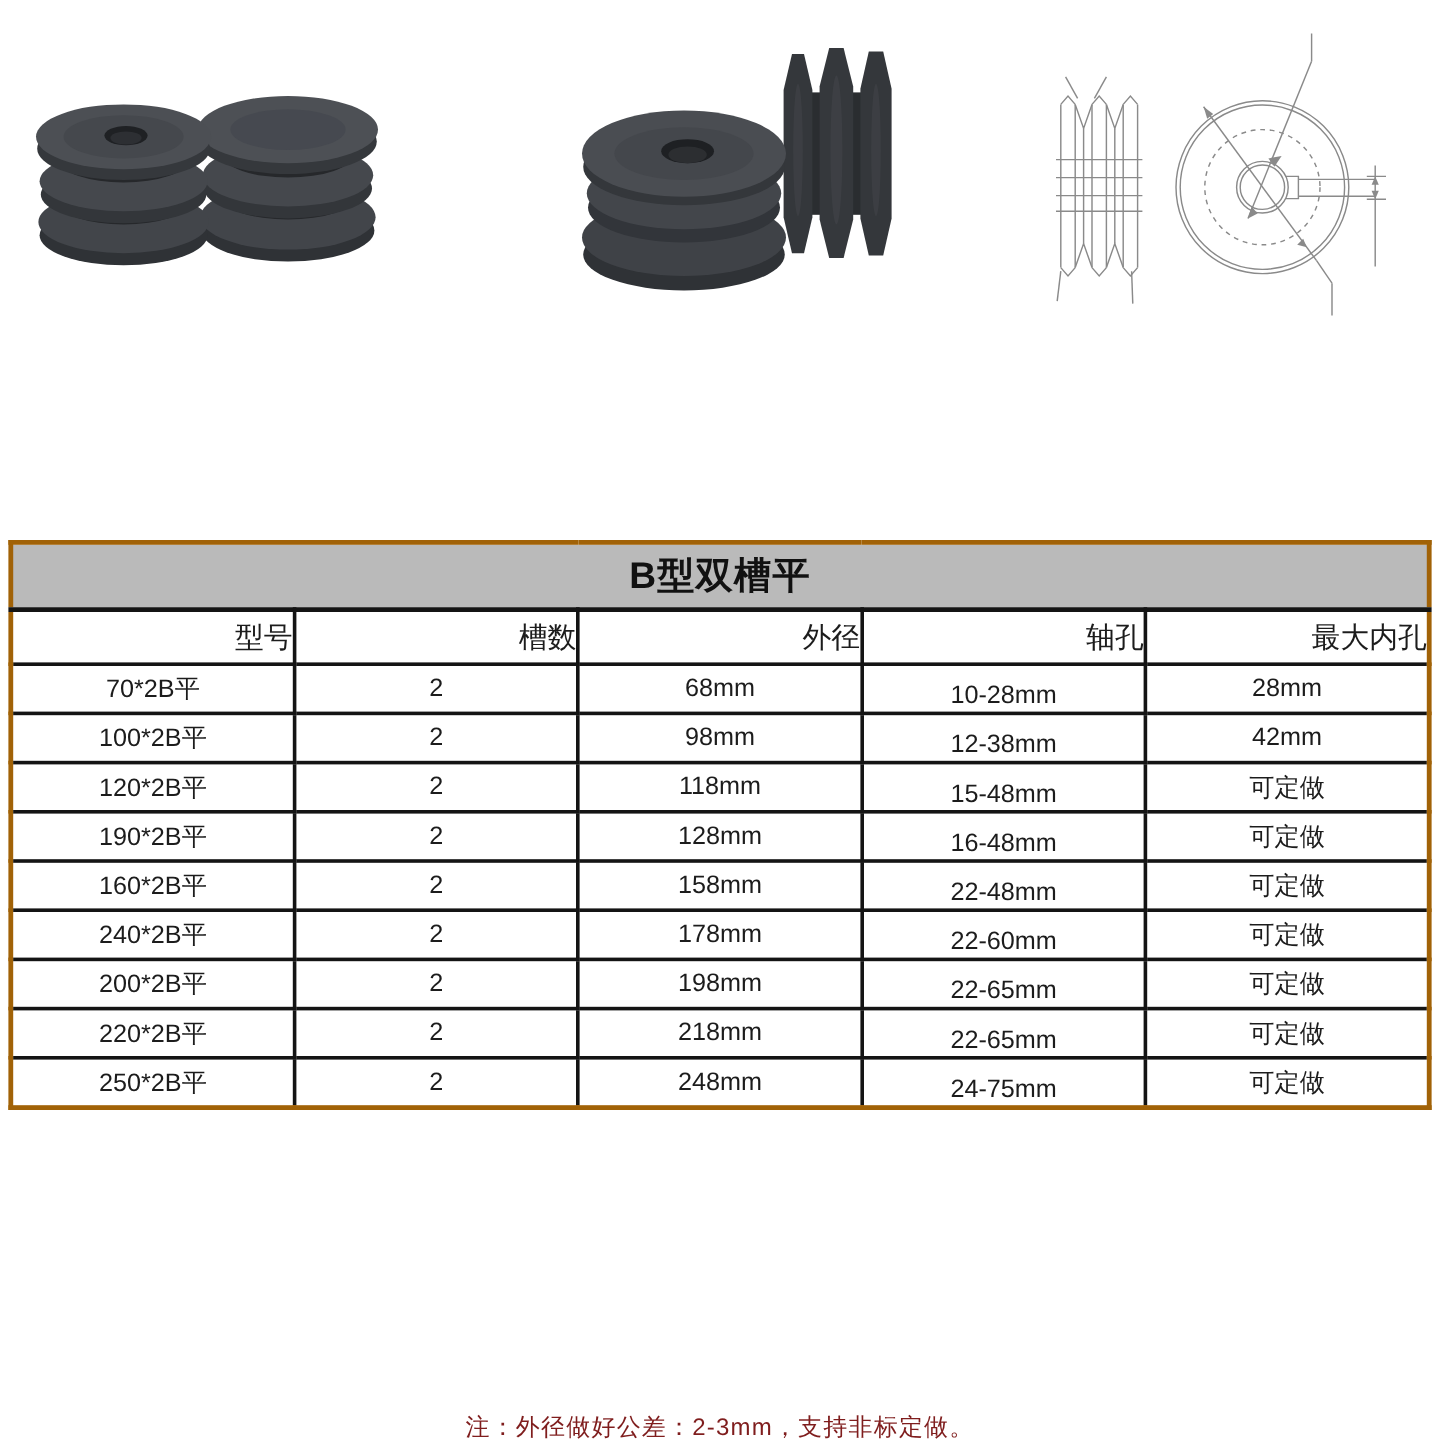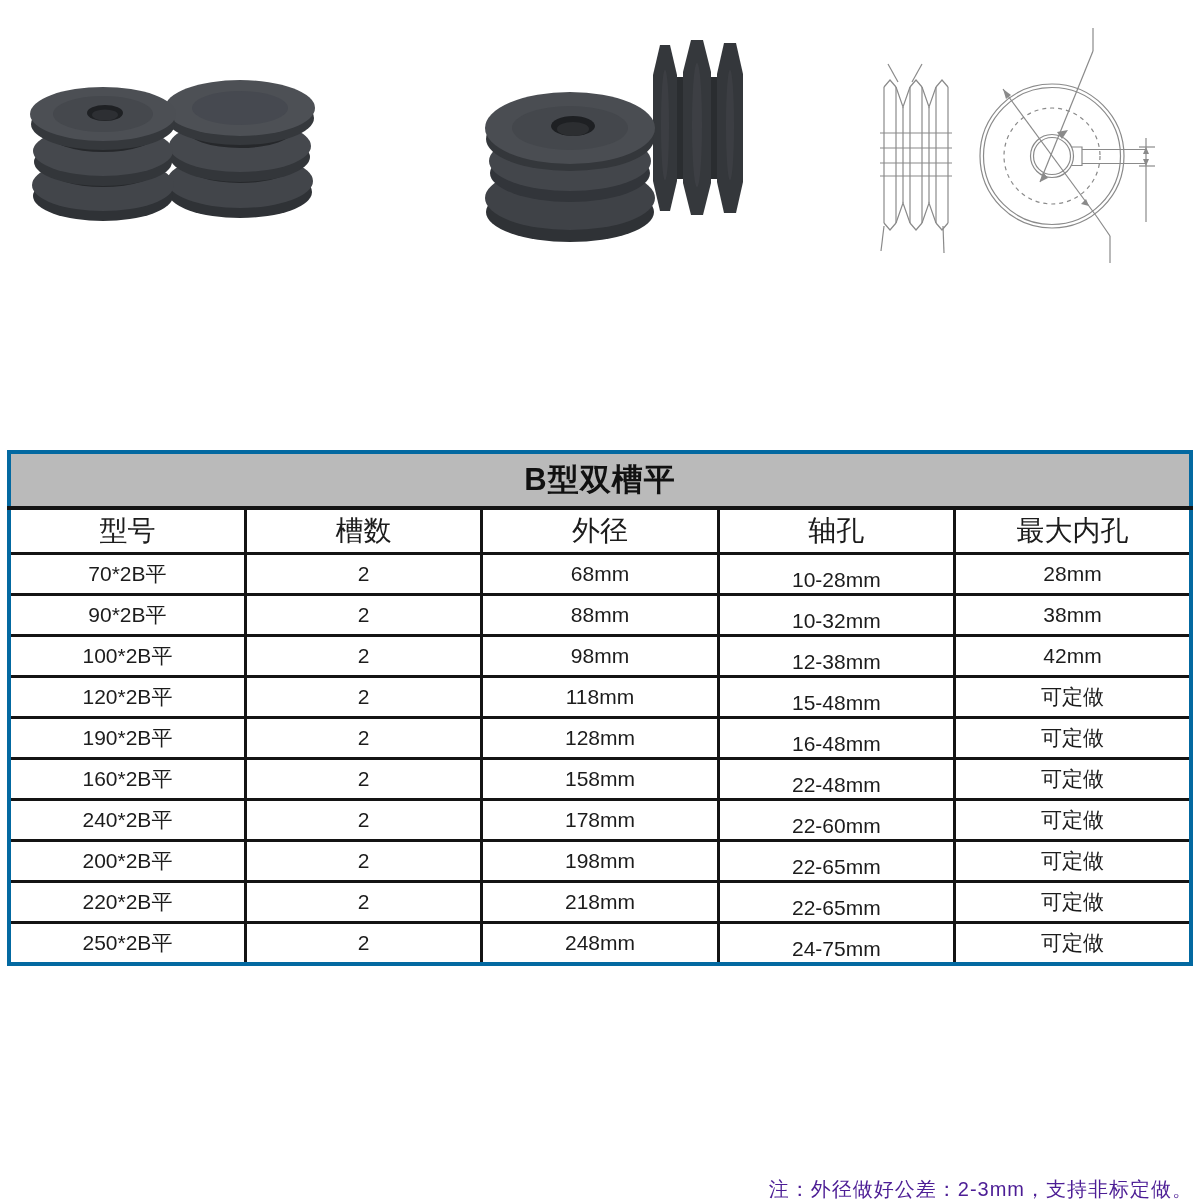--- a/index.html
+++ b/index.html
@@ -8,31 +8,31 @@
     font-family:"Liberation Sans","DejaVu Sans",sans-serif; overflow:hidden;
   }
   .fig { position:absolute; }
   .fig-left    { left:25px;  top:80px;  width:300px; height:190px; }
   .fig-center  { left:478px; top:25px;  width:310px; height:235px; }
   .fig-drawing { left:865px; top:18px;  width:320px; height:262px; }
 
   table.spec {
     position:absolute; left:7px; top:450px; width:1186px;
     border-collapse:collapse; table-layout:fixed;
-    border:4px solid #0369a1;
+    border:4px solid #a16207;
   }
   table.spec th, table.spec td {
     border:3px solid #141414; text-align:center; vertical-align:middle;
     color:#1c1c1c; padding:0; overflow:hidden; white-space:nowrap;
   }
   tr.title-row th {
     background:#bababa; height:52px; font-size:31px; font-weight:700;
     border-bottom-width:4px; letter-spacing:1px; color:#111;
   }
-  tr.head-row th { height:42px; font-size:28px; font-weight:400; }
+  tr.head-row th { height:42px; font-size:24px; font-weight:400;text-align:right; }
   tbody.rows td  { height:38px; font-size:21px; font-weight:400; }
   tbody.rows td .cell-text { display:inline-block; }
   tbody.rows td.col3 .cell-text { position:relative; top:6px; }
 
   .note {
     position:absolute; left:7px; top:1176px; width:1186px;
     text-align:right; font-size:20px; letter-spacing:1px; color:#c84343;
   }
 </style>
 </head>
@@ -178,27 +178,20 @@
     </thead>
     <tbody class="rows">
         <tr>
           <td class="col0"><span class="cell-text">70*2B平</span></td>
           <td class="col1"><span class="cell-text">2</span></td>
           <td class="col2"><span class="cell-text">68mm</span></td>
           <td class="col3"><span class="cell-text">10-28mm</span></td>
           <td class="col4"><span class="cell-text">28mm</span></td>
         </tr>
         <tr>
-          <td class="col0"><span class="cell-text">90*2B平</span></td>
-          <td class="col1"><span class="cell-text">2</span></td>
-          <td class="col2"><span class="cell-text">88mm</span></td>
-          <td class="col3"><span class="cell-text">10-32mm</span></td>
-          <td class="col4"><span class="cell-text">38mm</span></td>
-        </tr>
-        <tr>
           <td class="col0"><span class="cell-text">100*2B平</span></td>
           <td class="col1"><span class="cell-text">2</span></td>
           <td class="col2"><span class="cell-text">98mm</span></td>
           <td class="col3"><span class="cell-text">12-38mm</span></td>
           <td class="col4"><span class="cell-text">42mm</span></td>
         </tr>
         <tr>
           <td class="col0"><span class="cell-text">120*2B平</span></td>
           <td class="col1"><span class="cell-text">2</span></td>
           <td class="col2"><span class="cell-text">118mm</span></td>
@@ -243,15 +236,15 @@
         <tr>
           <td class="col0"><span class="cell-text">250*2B平</span></td>
           <td class="col1"><span class="cell-text">2</span></td>
           <td class="col2"><span class="cell-text">248mm</span></td>
           <td class="col3"><span class="cell-text">24-75mm</span></td>
           <td class="col4"><span class="cell-text">可定做</span></td>
         </tr>
       </tbody>
   </table>
 
-  <div class="note" style="color: #4c1d95;">注：外径做好公差：2-3mm，支持非标定做。</div>
+  <div class="note" style="color: #7f1d1d; text-align: center;">注：外径做好公差：2-3mm，支持非标定做。</div>
 
 </div>
 
 </body></html>

